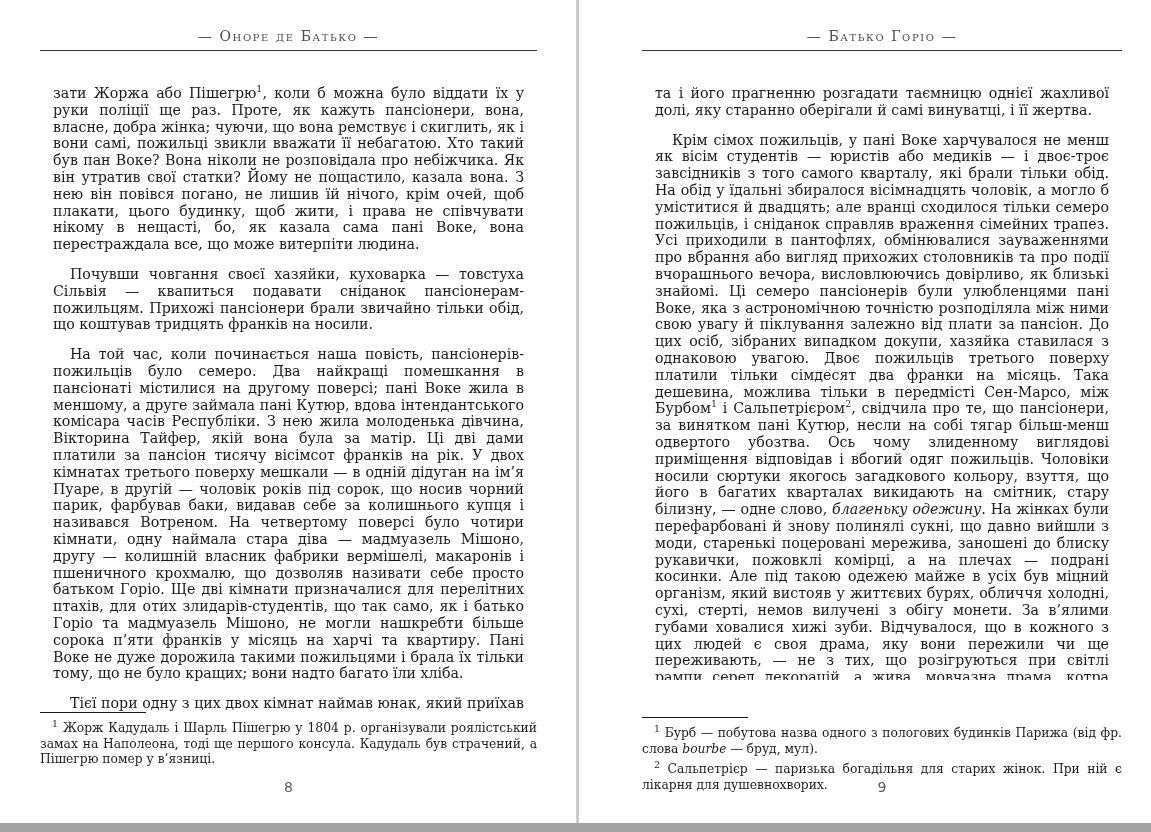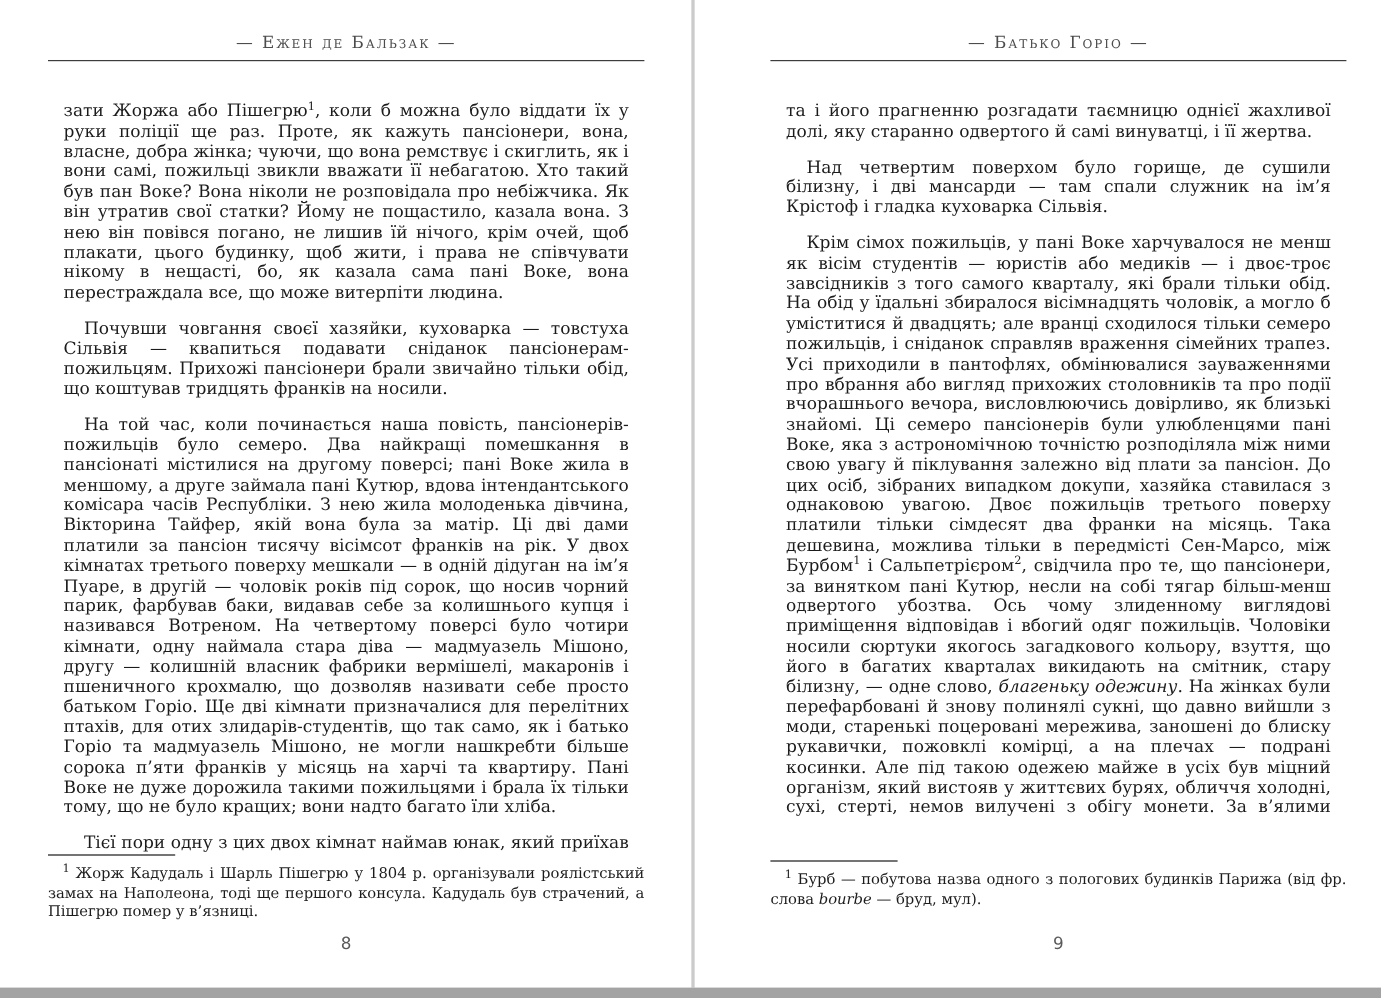--- a/index.html
+++ b/index.html
@@ -105,21 +105,21 @@
     height: 9px;
     background: #a3a3a3;
   }
 </style>
 </head>
 <body>
 
 <div class="spread">
 
   <section class="page left">
-    <div class="running-head">— Ежен де Бальзак —</div>
+    <div class="running-head">— Оноре де Батько —</div>
     <div class="head-rule"></div>
     <div class="page-body">
         <p class="para"><span>зати Жоржа або Пішегрю</span><sup>1</sup><span>, коли б можна було віддати їх у руки поліції ще раз. Проте, як кажуть пансіонери, вона, власне, добра жінка; чуючи, що вона ремствує і скиглить, як і вони самі, пожильці звикли вважати її небагатою. Хто такий був пан Воке? Вона ніколи не розповідала про небіжчика. Як він утратив свої статки? Йому не пощастило, казала вона. З нею він повівся погано, не лишив їй нічого, крім очей, щоб плакати, цього будинку, щоб жити, і права не співчувати нікому в нещасті, бо, як казала сама пані Воке, вона перестраждала все, що може витерпіти людина.</span></p>
         <p class="para indent"><span>Почувши човгання своєї хазяйки, куховарка — товстуха Сільвія — квапиться подавати сніданок пансіонерам-пожильцям. Прихожі пансіонери брали звичайно тільки обід, що коштував тридцять франків на носили.</span></p>
         <p class="para indent"><span>На той час, коли починається наша повість, пансіонерів-пожильців було семеро. Два найкращі помешкання в пансіонаті містилися на другому поверсі; пані Воке жила в меншому, а друге займала пані Кутюр, вдова інтендантського комісара часів Республіки. З нею жила молоденька дівчина, Вікторина Тайфер, якій вона була за матір. Ці дві дами платили за пансіон тисячу вісімсот франків на рік. У двох кімнатах третього поверху мешкали — в одній дідуган на ім’я Пуаре, в другій — чоловік років під сорок, що носив чорний парик, фарбував баки, видавав себе за колишнього купця і називався Вотреном. На четвертому поверсі було чотири кімнати, одну наймала стара діва — мадмуазель Мішоно, другу — колишній власник фабрики вермішелі, макаронів і пшеничного крохмалю, що дозволяв називати себе просто батьком Горіо. Ще дві кімнати призначалися для перелітних птахів, для отих злидарів-студентів, що так само, як і батько Горіо та мадмуазель Мішоно, не могли нашкребти більше сорока п’яти франків у місяць на харчі та квартиру. Пані Воке не дуже дорожила такими пожильцями і брала їх тільки тому, що не було кращих; вони надто багато їли хліба.</span></p>
         <p class="para indent"><span>Тієї пори одну з цих двох кімнат наймав юнак, який приїхав у Париж з Ангулема вивчати право; його численній родині доводилося терпіти тяжкі нестатки, щоб висилати хлопцеві тисячу двісті франків на рік. Ежен де Растіньяк — так звали пожильця — був із тих юнаків, яких лихо навчило працювати і які з молодих літ розуміють, що батьки покладають на них великі надії; ці юнаки готують собі щасливе майбутнє, наперед враховуючи вагу науки й завчасно пристосовуючи її до майбутніх умов суспільного ладу, щоб першими скористатися з них. Коли б у нього не було такої спостережливості й спритності, з якою він проникав у паризькі салони, це оповідання не набрало б тих життєвих барв, що ними воно завдячує саме гострому розумові цього студен-</span></p>
       </div>
     <div class="footnote-block">
       <div class="fn-rule"></div>
       <div>
@@ -128,28 +128,28 @@
     </div>
     <div class="page-number">8</div>
   </section>
 
   <div class="center-divider"></div>
 
   <section class="page right">
     <div class="running-head">— Батько Горіо —</div>
     <div class="head-rule"></div>
     <div class="page-body">
-        <p class="para"><span>та і його прагненню розгадати таємницю однієї жахливої долі, яку старанно одвертого й самі винуватці, і її жертва.</span></p>
-        <p class="para indent"><span>Над четвертим поверхом було горище, де сушили білизну, і дві мансарди — там спали служник на ім’я Крістоф і гладка куховарка Сільвія.</span></p>
+        <p class="para"><span>та і його прагненню розгадати таємницю однієї жахливої долі, яку старанно оберігали й самі винуватці, і її жертва.</span></p>
         <p class="para indent"><span>Крім сімох пожильців, у пані Воке харчувалося не менш як вісім студентів — юристів або медиків — і двоє-троє завсідників з того самого кварталу, які брали тільки обід. На обід у їдальні збиралося вісімнадцять чоловік, а могло б уміститися й двадцять; але вранці сходилося тільки семеро пожильців, і сніданок справляв враження сімейних трапез. Усі приходили в пантофлях, обмінювалися зауваженнями про вбрання або вигляд прихожих столовників та про події вчорашнього вечора, висловлюючись довірливо, як близькі знайомі. Ці семеро пансіонерів були улюбленцями пані Воке, яка з астрономічною точністю розподіляла між ними свою увагу й піклування залежно від плати за пансіон. До цих осіб, зібраних випадком докупи, хазяйка ставилася з однаковою увагою. Двоє пожильців третього поверху платили тільки сімдесят два франки на місяць. Така дешевина, можлива тільки в передмісті Сен-Марсо, між Бурбом</span><sup>1</sup><span> і Сальпетрієром</span><sup>2</sup><span>, свідчила про те, що пансіонери, за винятком пані Кутюр, несли на собі тягар більш-менш одвертого убозтва. Ось чому злиденному виглядові приміщення відповідав і вбогий одяг пожильців. Чоловіки носили сюртуки якогось загадкового кольору, взуття, що його в багатих кварталах викидають на смітник, стару білизну, — одне слово, </span><span class="italic">благеньку одежину</span><span>. На жінках були перефарбовані й знову полинялі сукні, що давно вийшли з моди, старенькі поцеровані мережива, заношені до блиску рукавички, пожовклі комірці, а на плечах — подрані косинки. Але під такою одежею майже в усіх був міцний організм, який вистояв у життєвих бурях, обличчя холодні, сухі, стерті, немов вилучені з обігу монети. За в’ялими губами ховалися хижі зуби. Відчувалося, що в кожного з цих людей є своя драма, яку вони пережили чи ще переживають, — не з тих, що розігруються при світлі рампи серед декорацій, а жива, мовчазна драма, котра крижаним холодом стискає і хвилює серце, драма, яка не має кінця.</span></p>
       </div>
     <div class="footnote-block">
       <div class="fn-rule"></div>
       <div>
           <p class="footnote"><sup>1</sup><span> Бурб — побутова назва одного з пологових будинків Парижа (від фр. слова </span><span class="italic">bourbe</span><span> — бруд, мул).</span></p>
+          <p class="footnote"><sup>2</sup><span> Сальпетрієр — паризька богадільня для старих жінок. При ній є лікарня для душевнохворих.</span></p>
         </div>
     </div>
     <div class="page-number">9</div>
   </section>
 
 </div>
 
 <div class="bottom-scrollbar"></div>
 
 </body></html>

